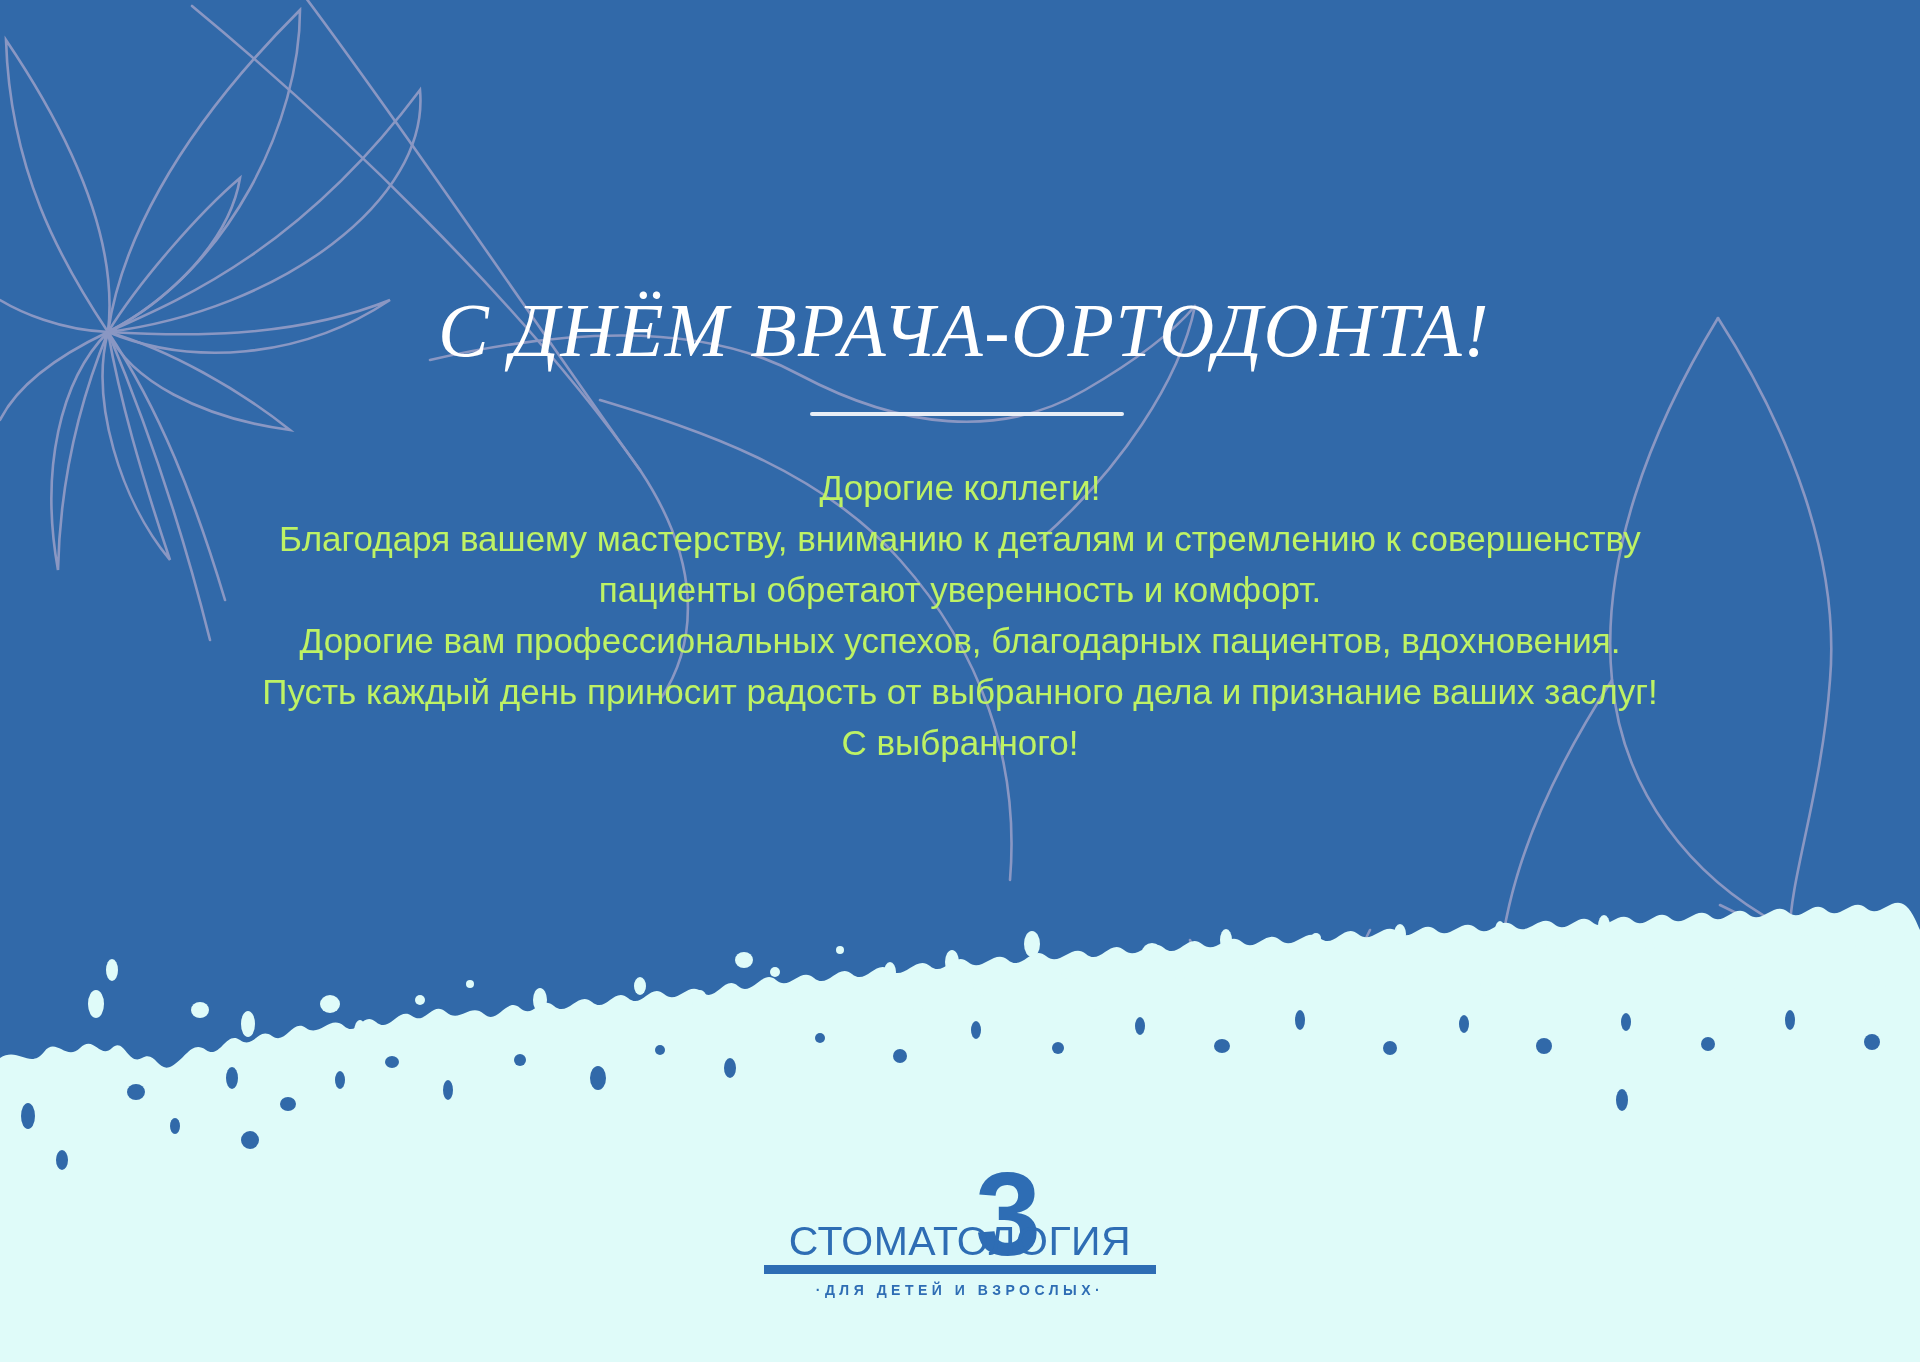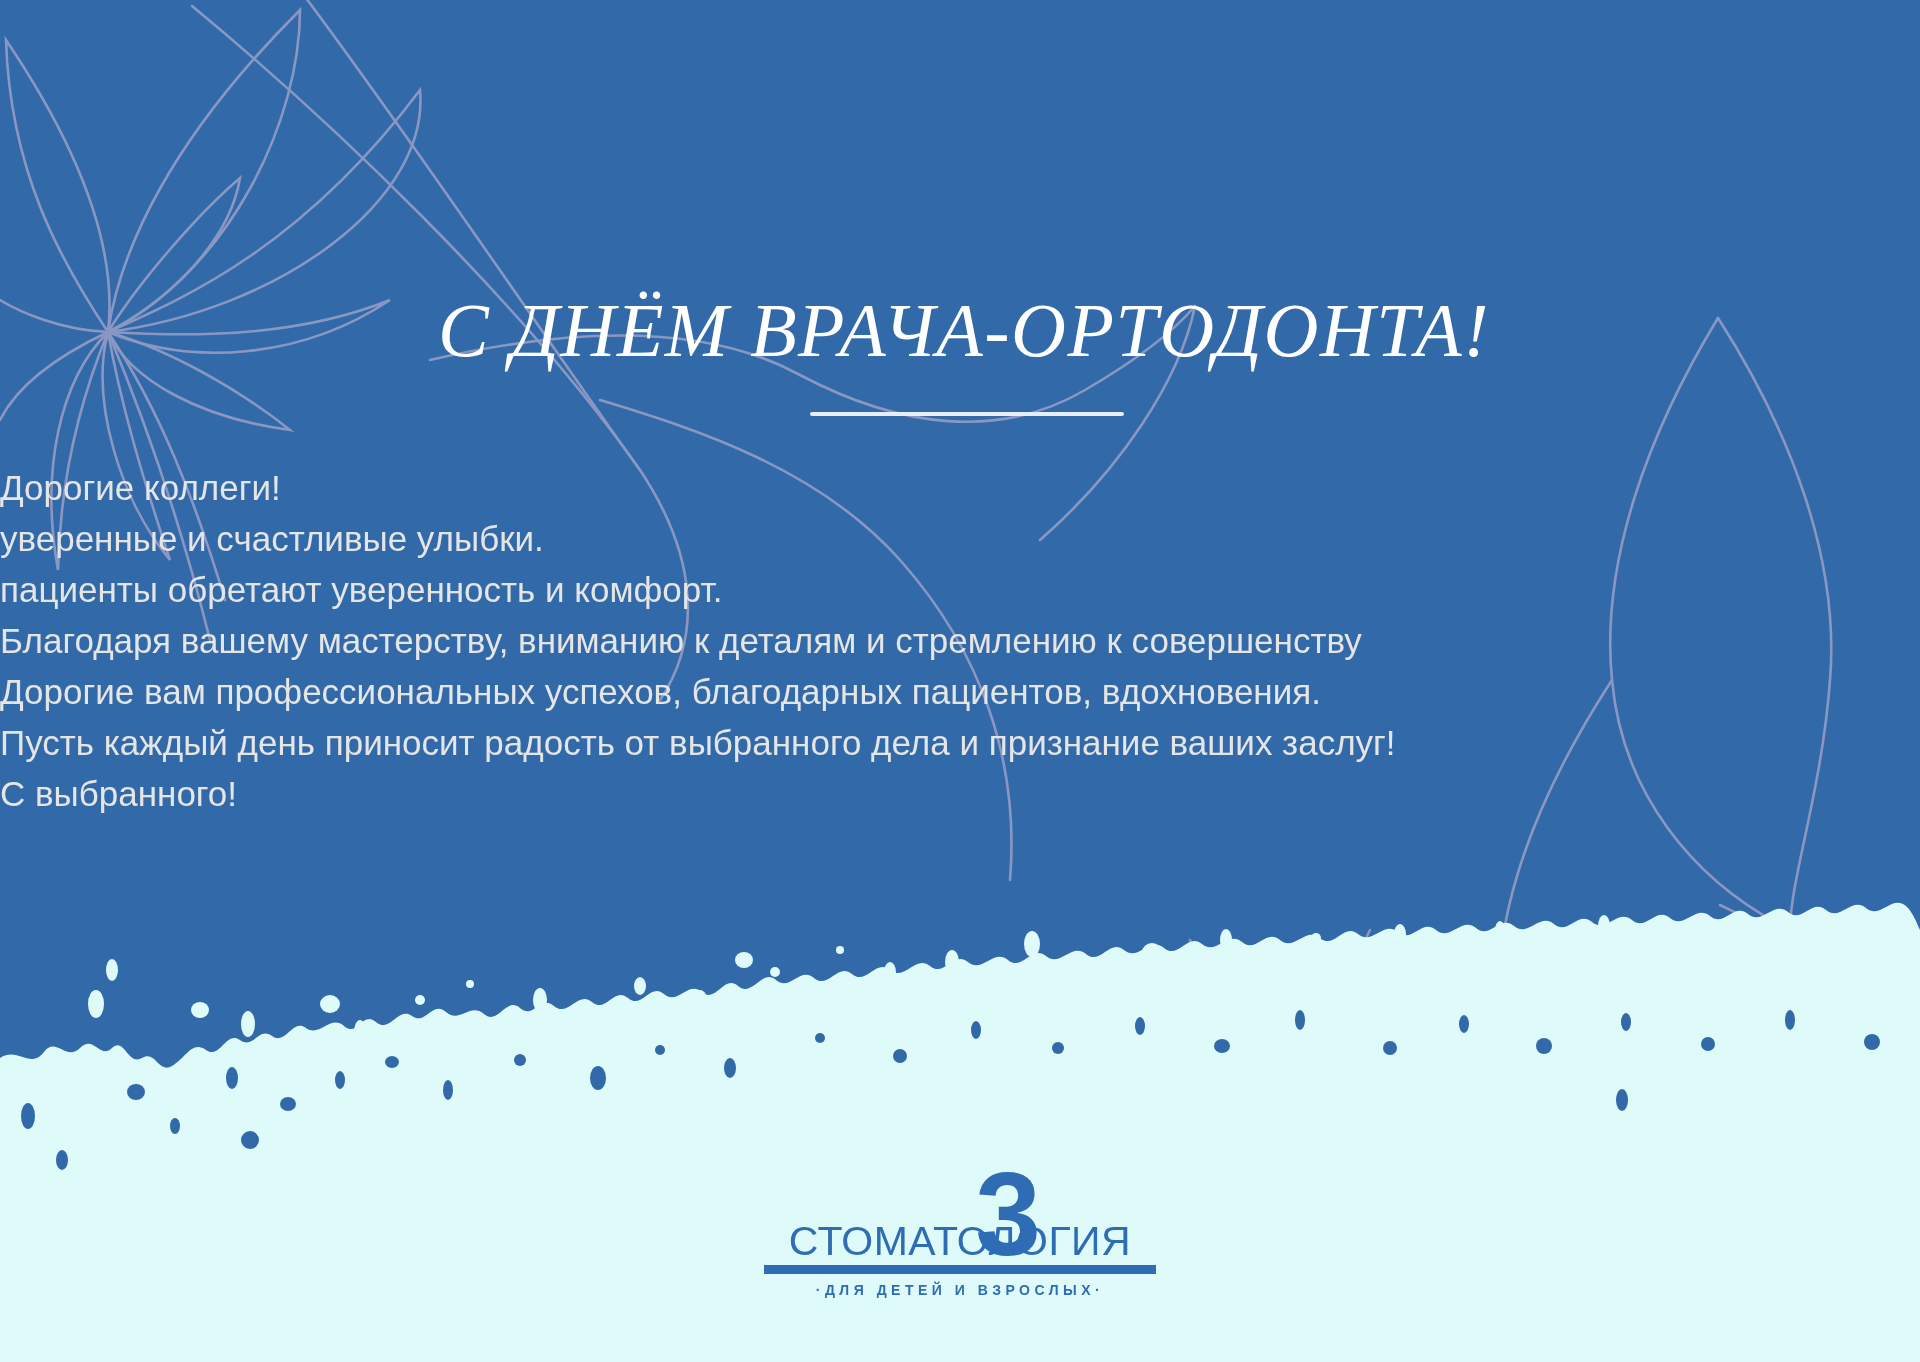--- a/index.html
+++ b/index.html
@@ -48,21 +48,22 @@
     height: 4px;
     background: #e8eef6;
     border-radius: 2px;
   }
 
   #body-text {
     position: absolute;
     top: 462px;
     left: 0;
     width: 1920px;
-    color: #e5e5e5;
+    text-align: center;
+    color: #bef264;
     font-size: 35px;
     line-height: 51px;
     font-weight: 400;
   }
   #body-text .line { display: block; white-space: nowrap; }
 
   
   #logo {
     position: absolute;
     left: 50%;
@@ -230,23 +231,22 @@
   </svg>
 
   <div id="content">
 
     <h1 id="title">С ДНЁМ ВРАЧА-ОРТОДОНТА!</h1>
 
     <div id="title-divider"></div>
 
     <div id="body-text">
       <span class="line">Дорогие коллеги!</span>
-      <span class="line">уверенные и счастливые улыбки.</span>
+      <span class="line">Благодаря вашему мастерству, вниманию к деталям и стремлению к совершенству</span>
       <span class="line">пациенты обретают уверенность и комфорт.</span>
-      <span class="line">Благодаря вашему мастерству, вниманию к деталям и стремлению к совершенству</span>
       <span class="line">Дорогие вам профессиональных успехов, благодарных пациентов, вдохновения.</span>
       <span class="line">Пусть каждый день приносит радость от выбранного дела и признание ваших заслуг!</span>
       <span class="line">С выбранного!</span>
     </div>
 
     <div id="logo">
       <svg id="logo-svg" viewBox="0 0 420 165">
 
         <text x="258" y="112" text-anchor="middle" font-family="'Liberation Sans', sans-serif" font-size="118" font-weight="700" fill="#2E6DB4">3</text>
 

